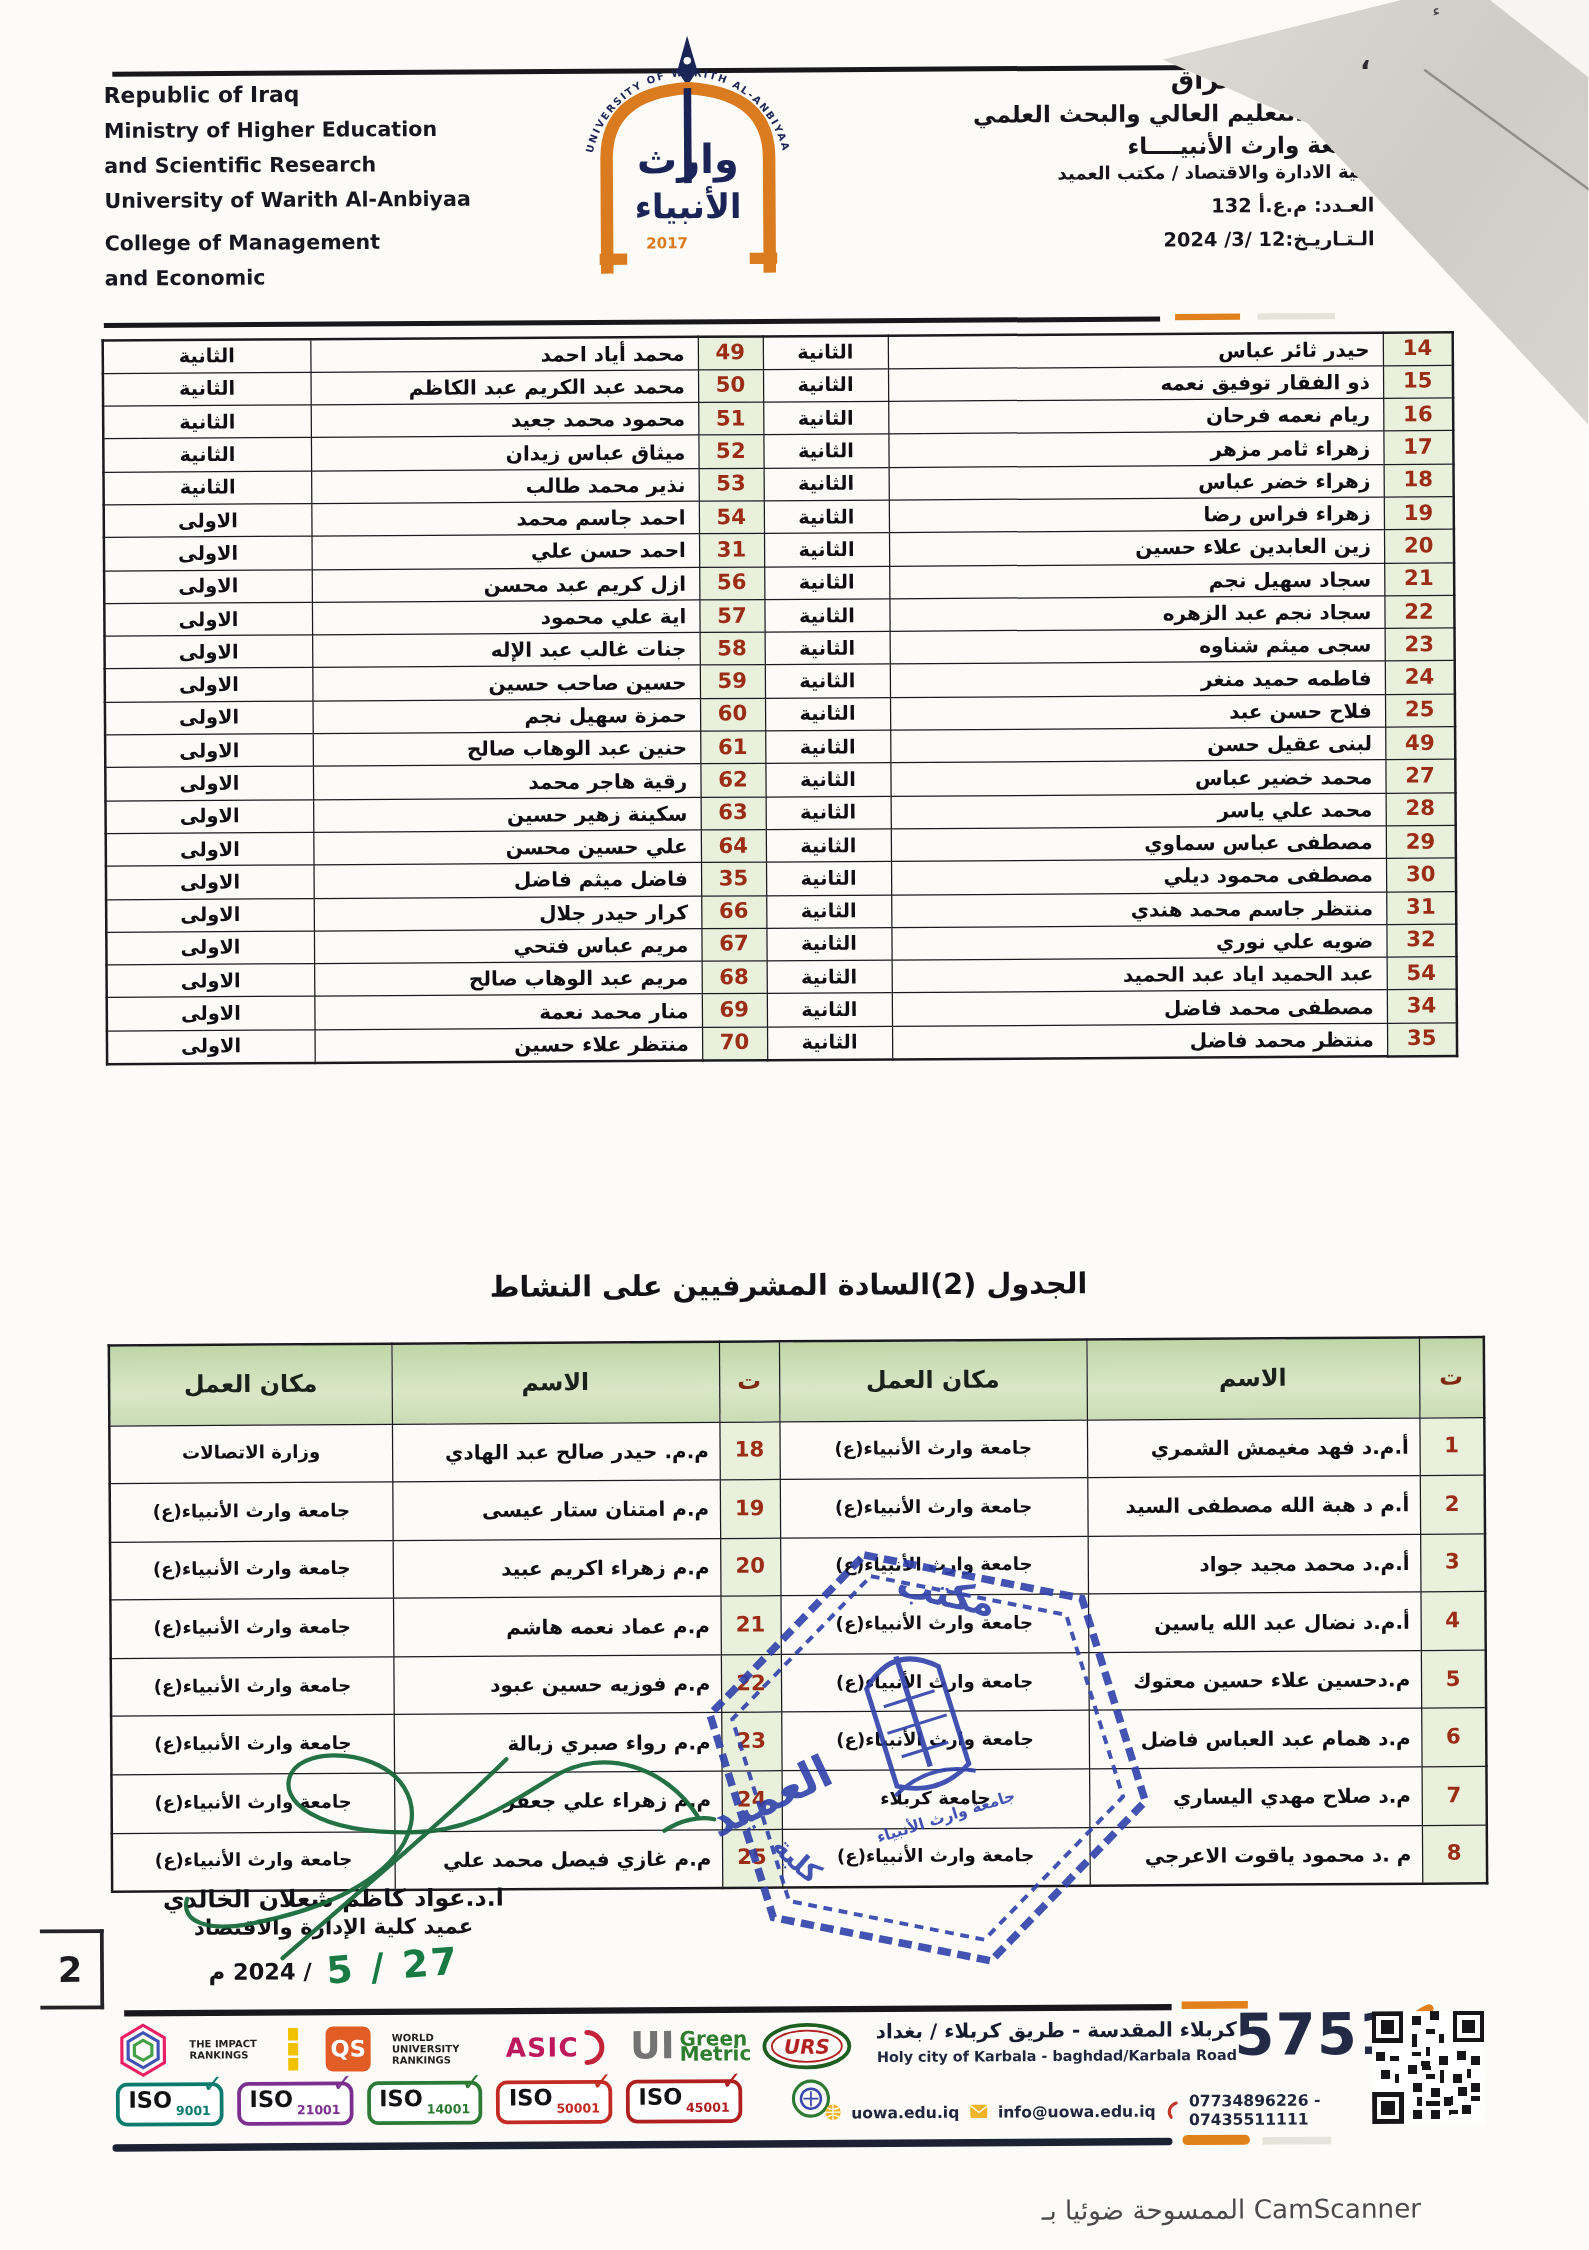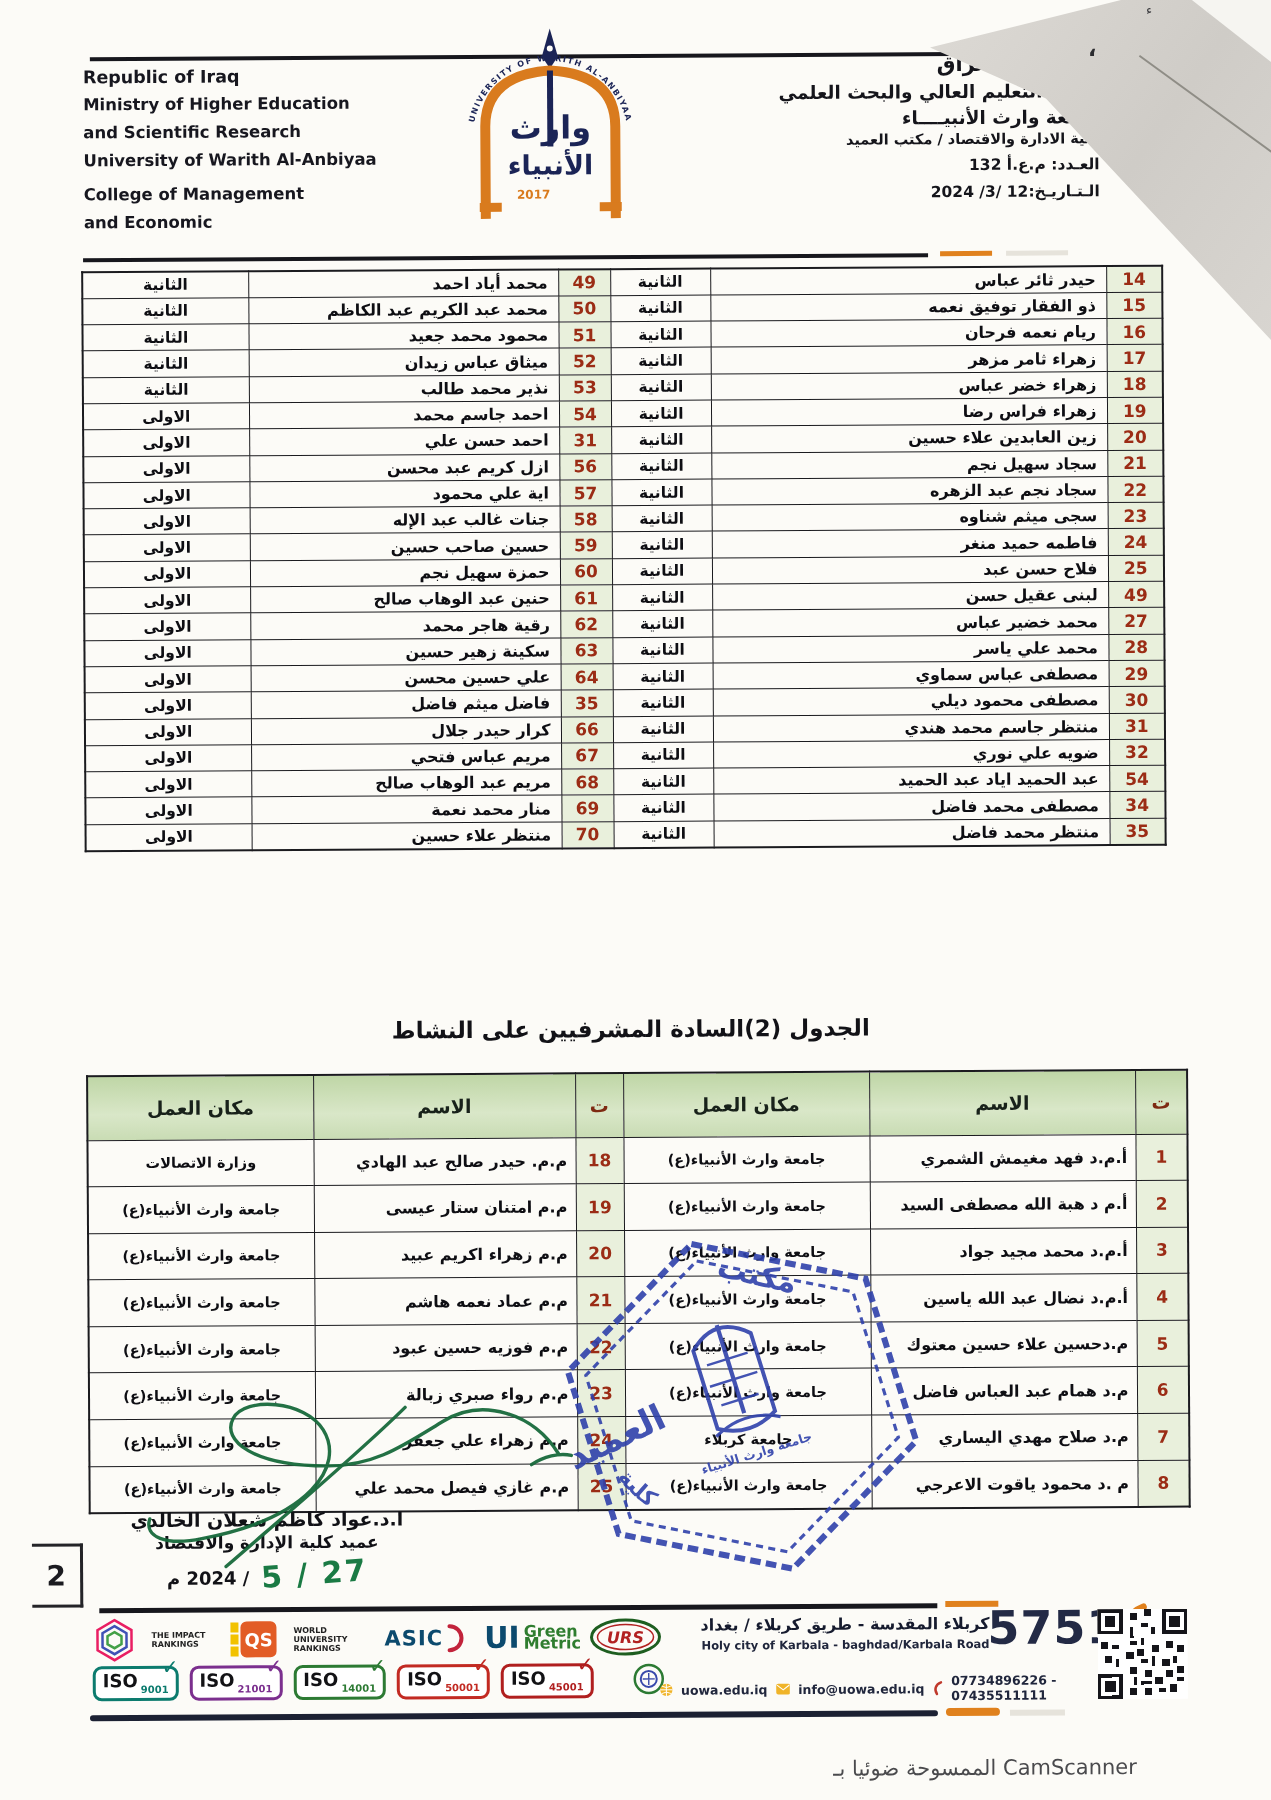--- a/index.html
+++ b/index.html
@@ -71,25 +71,25 @@
 
   
   .pagenum{position:absolute;left:28px;top:1540px;width:48px;height:58px;z-index:5;
     border-top:3px solid #242428;border-right:3px solid #242428;border-bottom:3px solid #242428;
     display:flex;align-items:center;justify-content:center;font-size:28px;font-weight:bold;color:#1b1b20;}
 
   
   .rank-row{position:absolute;left:90px;top:1612px;height:50px;display:flex;align-items:center;gap:17px;z-index:5;}
   .rank-label{font-size:8px;font-weight:bold;color:#222;line-height:9px;width:62px;}
   .qs-box{width:36px;height:36px;background:#e25c26;border-radius:6px;color:#fff;font-weight:bold;
-          font-size:18px;display:flex;align-items:center;justify-content:center;}
+          font-size:18px;display:flex;align-items:center;justify-content:center;margin-left:20px;}
   .qs-strip{width:8px;height:34px;display:flex;flex-direction:column;gap:2px;margin-right:2px;}
   .qs-strip i{flex:1;background:#f2c200;}
-  .asic-txt{font-size:21px;font-weight:bold;color:#0c4a6e;letter-spacing:1px;}
-  .ui-u{font-size:30px;font-weight:bold;color:#0c4a6e;line-height:28px;}
+  .asic-txt{font-size:21px;font-weight:bold;color:#be185d;letter-spacing:1px;}
+  .ui-u{font-size:30px;font-weight:bold;color:#737373;line-height:28px;}
   .ui-sub{font-size:16px;line-height:12px;font-weight:bold;color:#2f7d2f;width:48px;}
   .iso-row{position:absolute;left:88px;top:1663px;display:flex;gap:11px;z-index:5;align-items:center;}
   .iso{position:relative;height:28px;border:3px solid #555;border-radius:9px;background:#fff;
        display:flex;align-items:baseline;padding:1px 9px 0 7px;}
   .iso-t{font-size:18px;font-weight:bold;color:#121215;}
   .iso-n{font-size:10px;font-weight:bold;margin-right:-2px;margin-left:3px;align-self:flex-end;padding-bottom:3px;}
   .iso-c{position:absolute;top:-14px;right:-3px;font-size:20px;font-weight:bold;}
   .addr{position:absolute;left:655px;top:1616px;width:330px;text-align:right;z-index:5;}
   .addr-ar{direction:rtl;font-size:16px;font-weight:bold;color:#161b2e;}
   .addr-en{font-size:11.5px;font-weight:bold;color:#20263c;margin-top:4px;}

